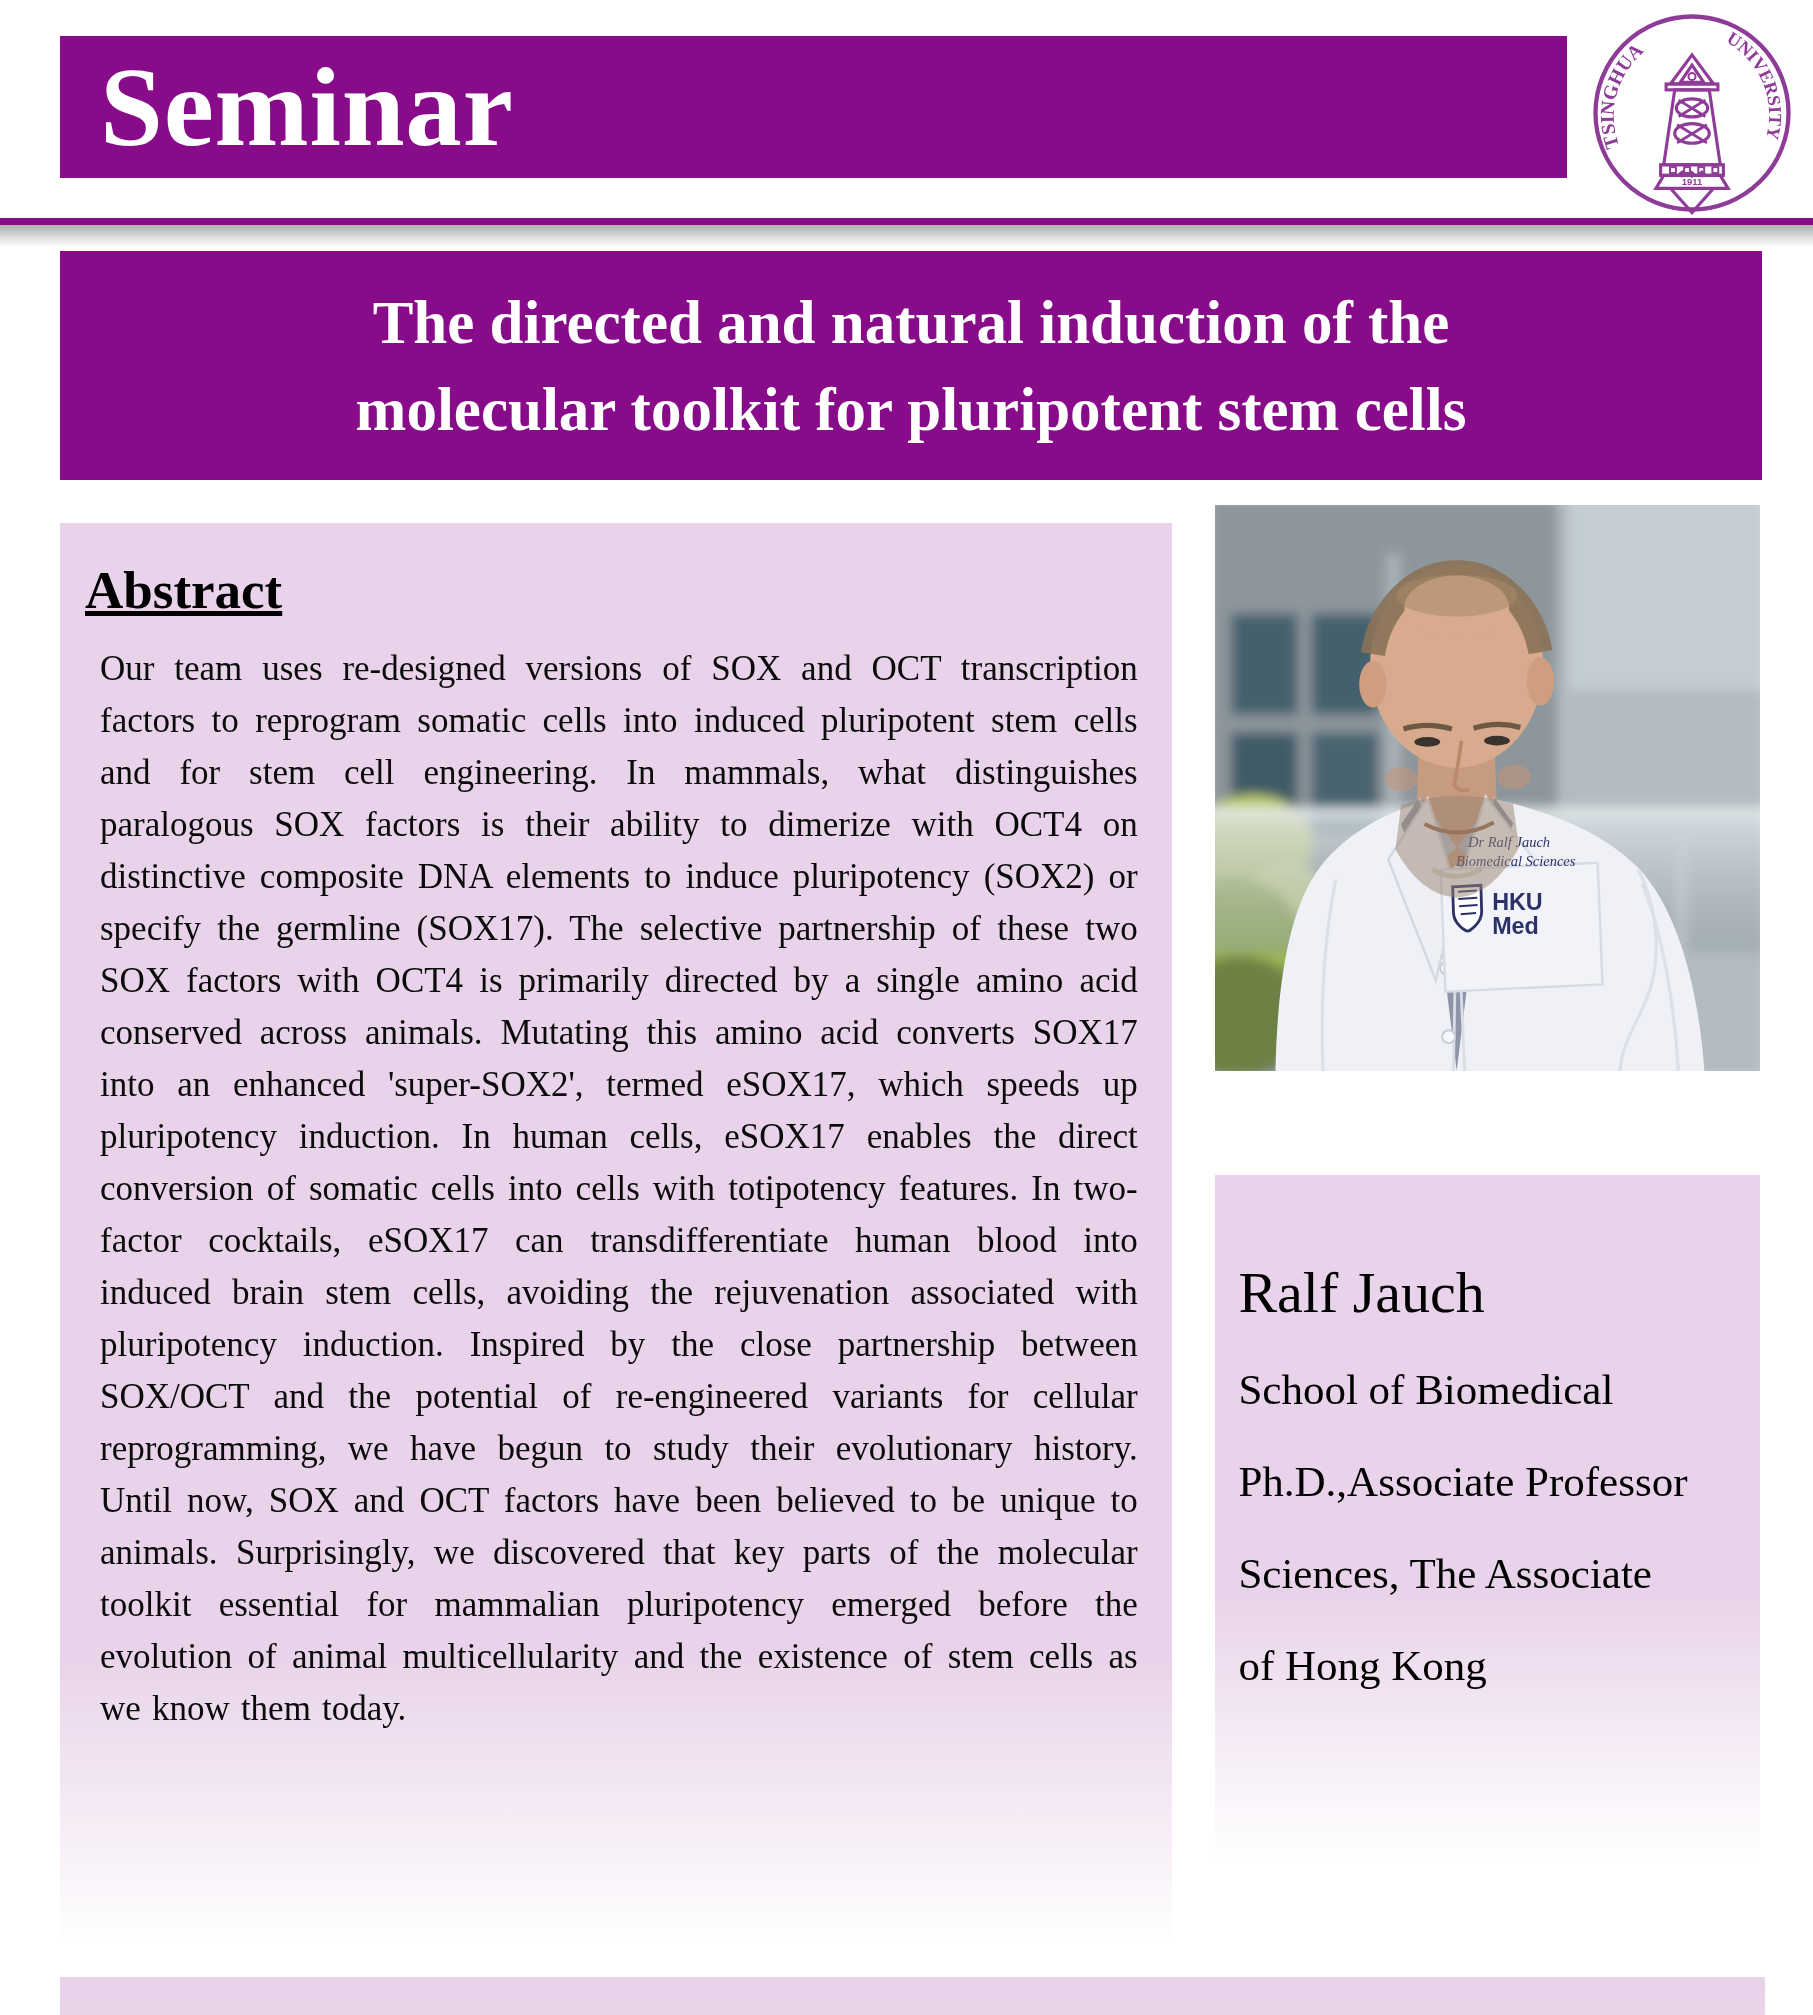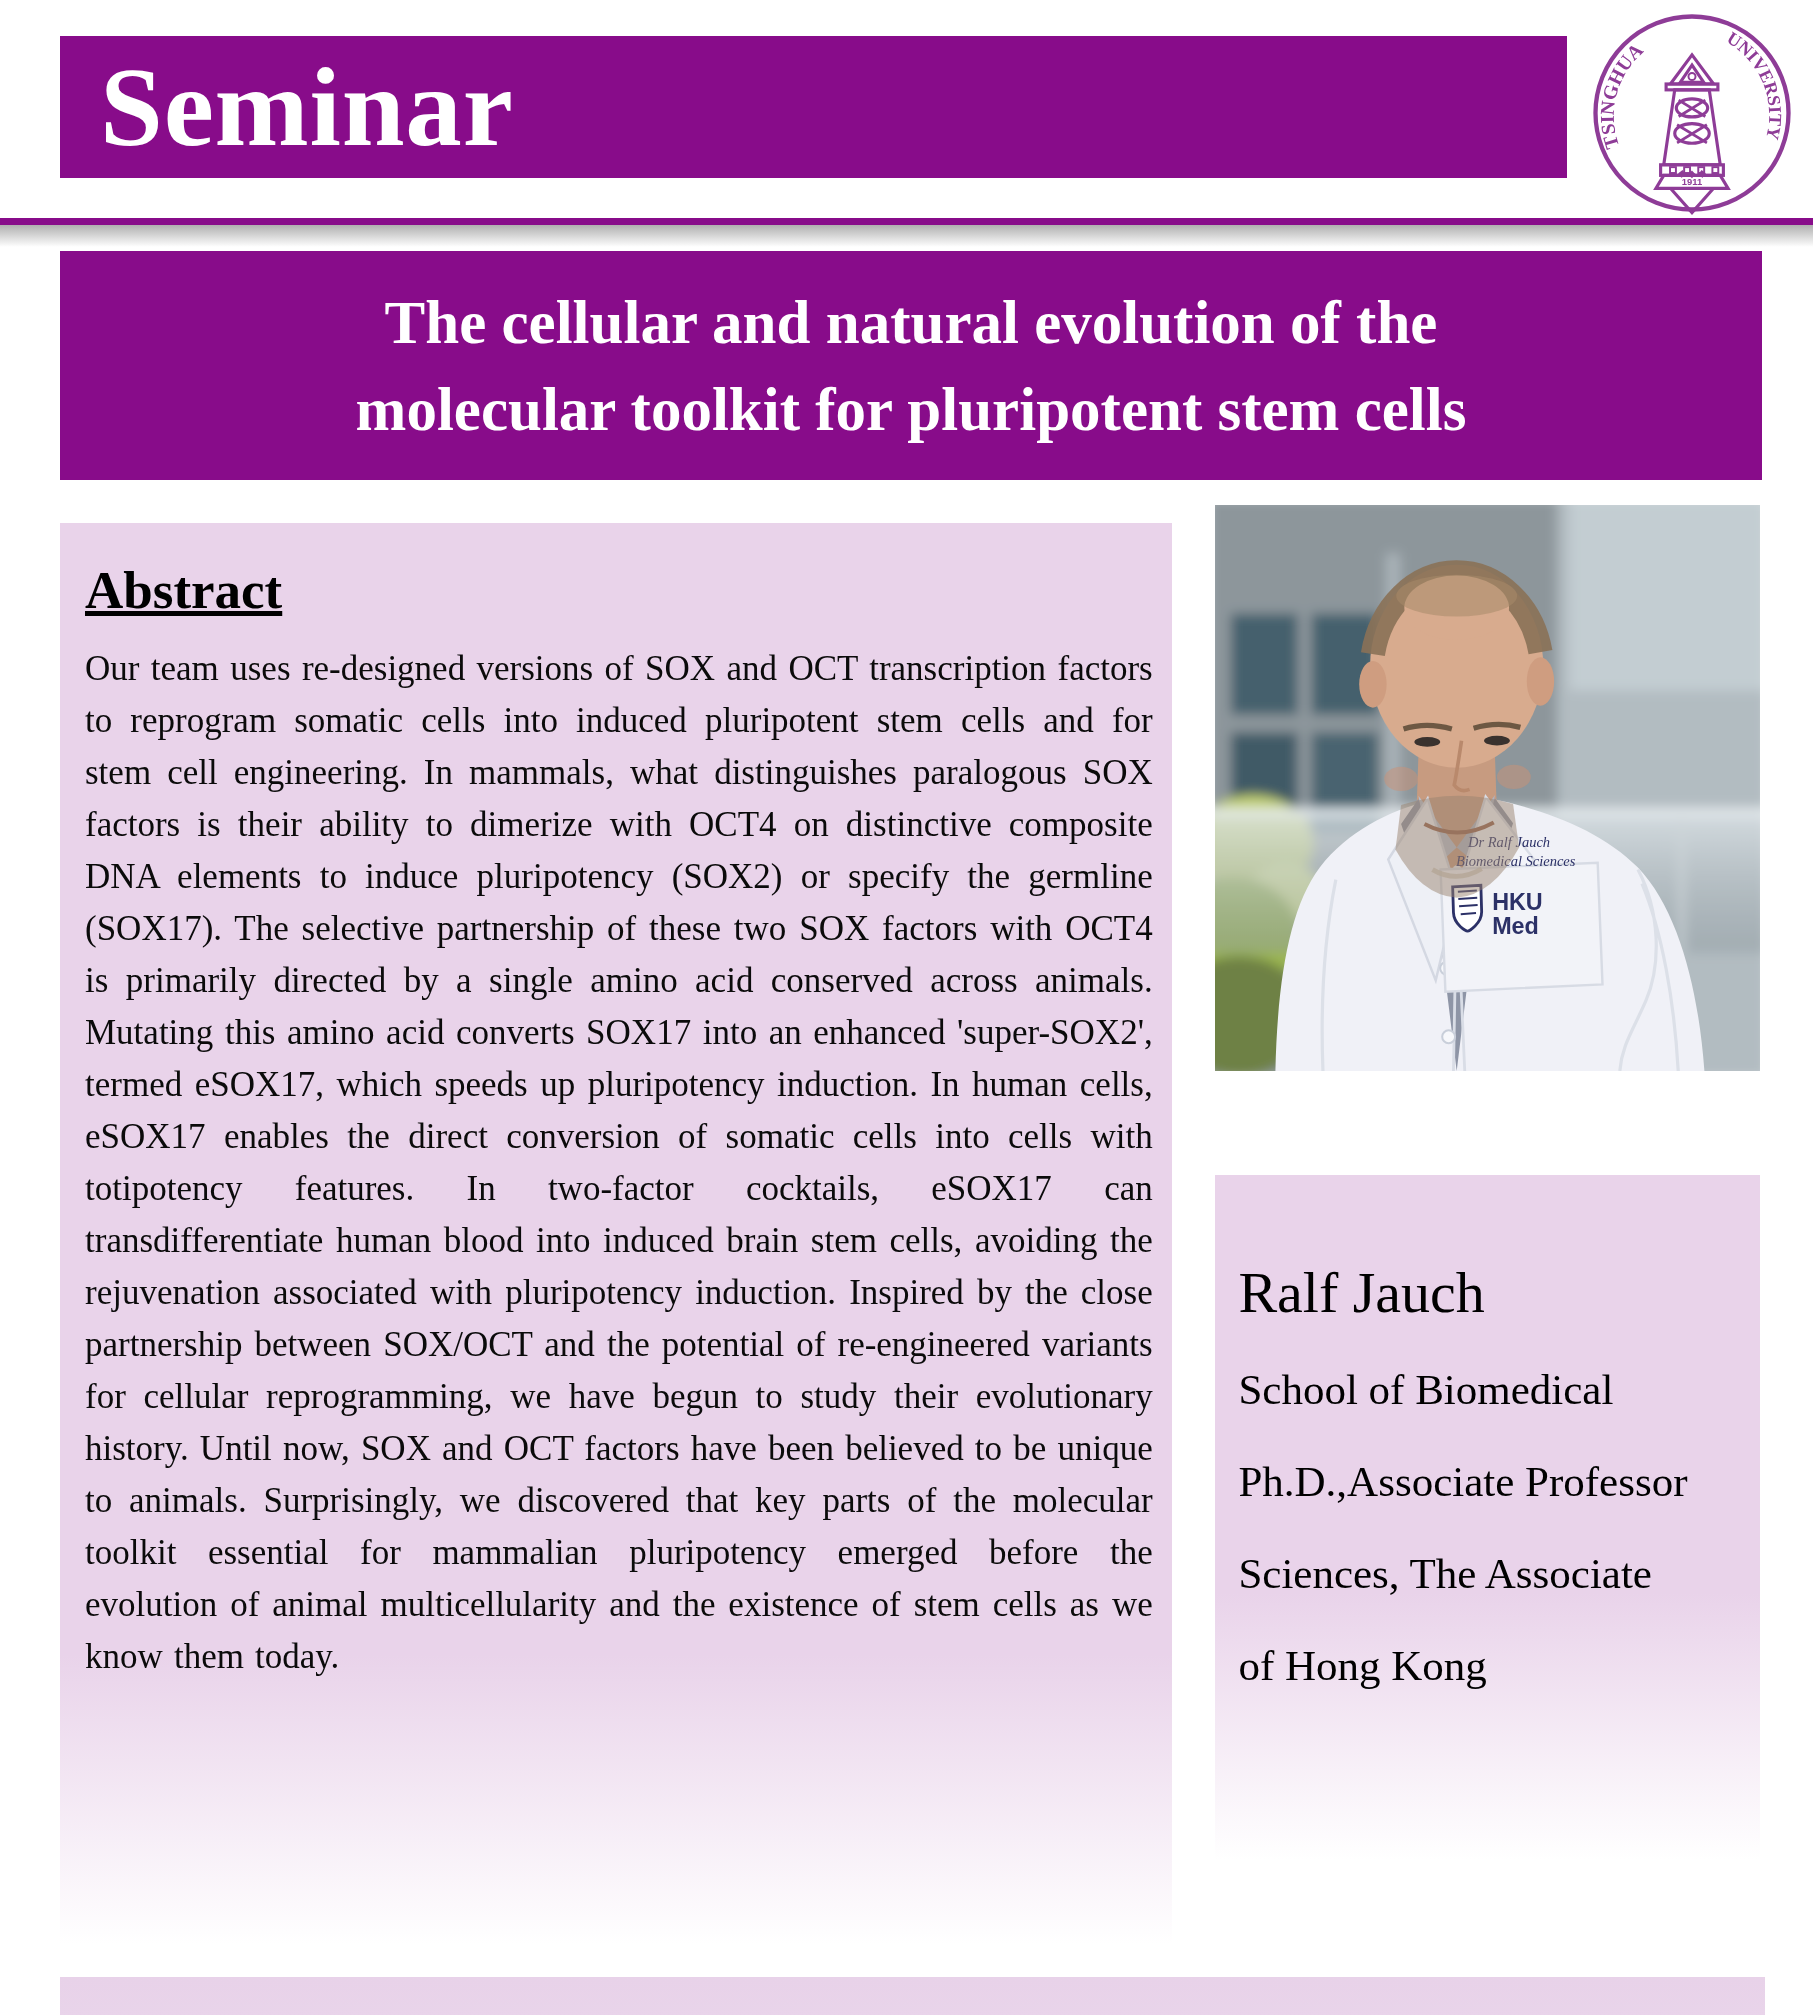--- a/index.html
+++ b/index.html
@@ -35,21 +35,21 @@
   }
   .title-line{color:#ffffff;font-weight:bold;font-size:61px;line-height:87px;}
   
   .abstract-panel{
     position:absolute;left:60px;top:523px;width:1112px;height:1451px;
     background:linear-gradient(to bottom,#E9D3EA 0%,#E9D3EA 78%,#ffffff 98%);
     box-sizing:border-box;padding:37px 19.3px 0 25px;
   }
   .abstract-heading{font-size:53px;font-weight:bold;color:#000;margin:0 0 23.4px 0;text-decoration:underline;}
   .abstract-body{
-    font-size:35px;line-height:52px;text-align:justify;color:#0b0b0b;margin:0;
+    font-size:35px;line-height:52px;text-align:justify;color:#0b0b0b;margin:15px;
     word-spacing:2.4px;
   }
   
   .photo{position:absolute;left:1215px;top:505px;width:545px;height:566px;}
   .photo svg{width:100%;height:100%;display:block;}
   .speaker-panel{
     position:absolute;left:1215px;top:1175px;width:545px;height:721px;
     background:linear-gradient(to bottom,#E9D3EA 0%,#E9D3EA 58%,#ffffff 95%);
     box-sizing:border-box;padding:66px 16px 0 23.4px;color:#000;
   }
@@ -110,21 +110,21 @@
         <path d="M205,452 L260,514 L315,452"></path>
       </g>
       <text class="seal-year" x="260" y="444" font-size="24" text-anchor="middle">1911</text>
     </svg>
   </div>
 
   <div class="divider"></div>
   <div class="divider-shadow"></div>
 
   <section class="title-banner">
-    <div class="title-line">The cellular and natural evolution of the</div>
+    <div class="title-line">The directed and natural induction of the</div>
     <div class="title-line">molecular toolkit for pluripotent stem cells</div>
   </section>
 
   <section class="abstract-panel">
     <h2 class="abstract-heading">Abstract</h2>
     <p class="abstract-body">Our team uses re-designed versions of SOX and OCT transcription factors to reprogram somatic cells into induced pluripotent stem cells and for stem cell engineering. In mammals, what distinguishes paralogous SOX factors is their ability to dimerize with OCT4 on distinctive composite DNA elements to induce pluripotency (SOX2) or specify the germline (SOX17). The selective partnership of these two SOX factors with OCT4 is primarily directed by a single amino acid conserved across animals. Mutating this amino acid converts SOX17 into an enhanced 'super-SOX2', termed eSOX17, which speeds up pluripotency induction. In human cells, eSOX17 enables the direct conversion of somatic cells into cells with totipotency features. In two-factor cocktails, eSOX17 can transdifferentiate human blood into induced brain stem cells, avoiding the rejuvenation associated with pluripotency induction. Inspired by the close partnership between SOX/OCT and the potential of re-engineered variants for cellular reprogramming, we have begun to study their evolutionary history. Until now, SOX and OCT factors have been believed to be unique to animals. Surprisingly, we discovered that key parts of the molecular toolkit essential for mammalian pluripotency emerged before the evolution of animal multicellularity and the existence of stem cells as we know them today.</p>
   </section>
 
   <figure class="photo" style="margin:0">
     <svg viewBox="0 0 1353 1405">

